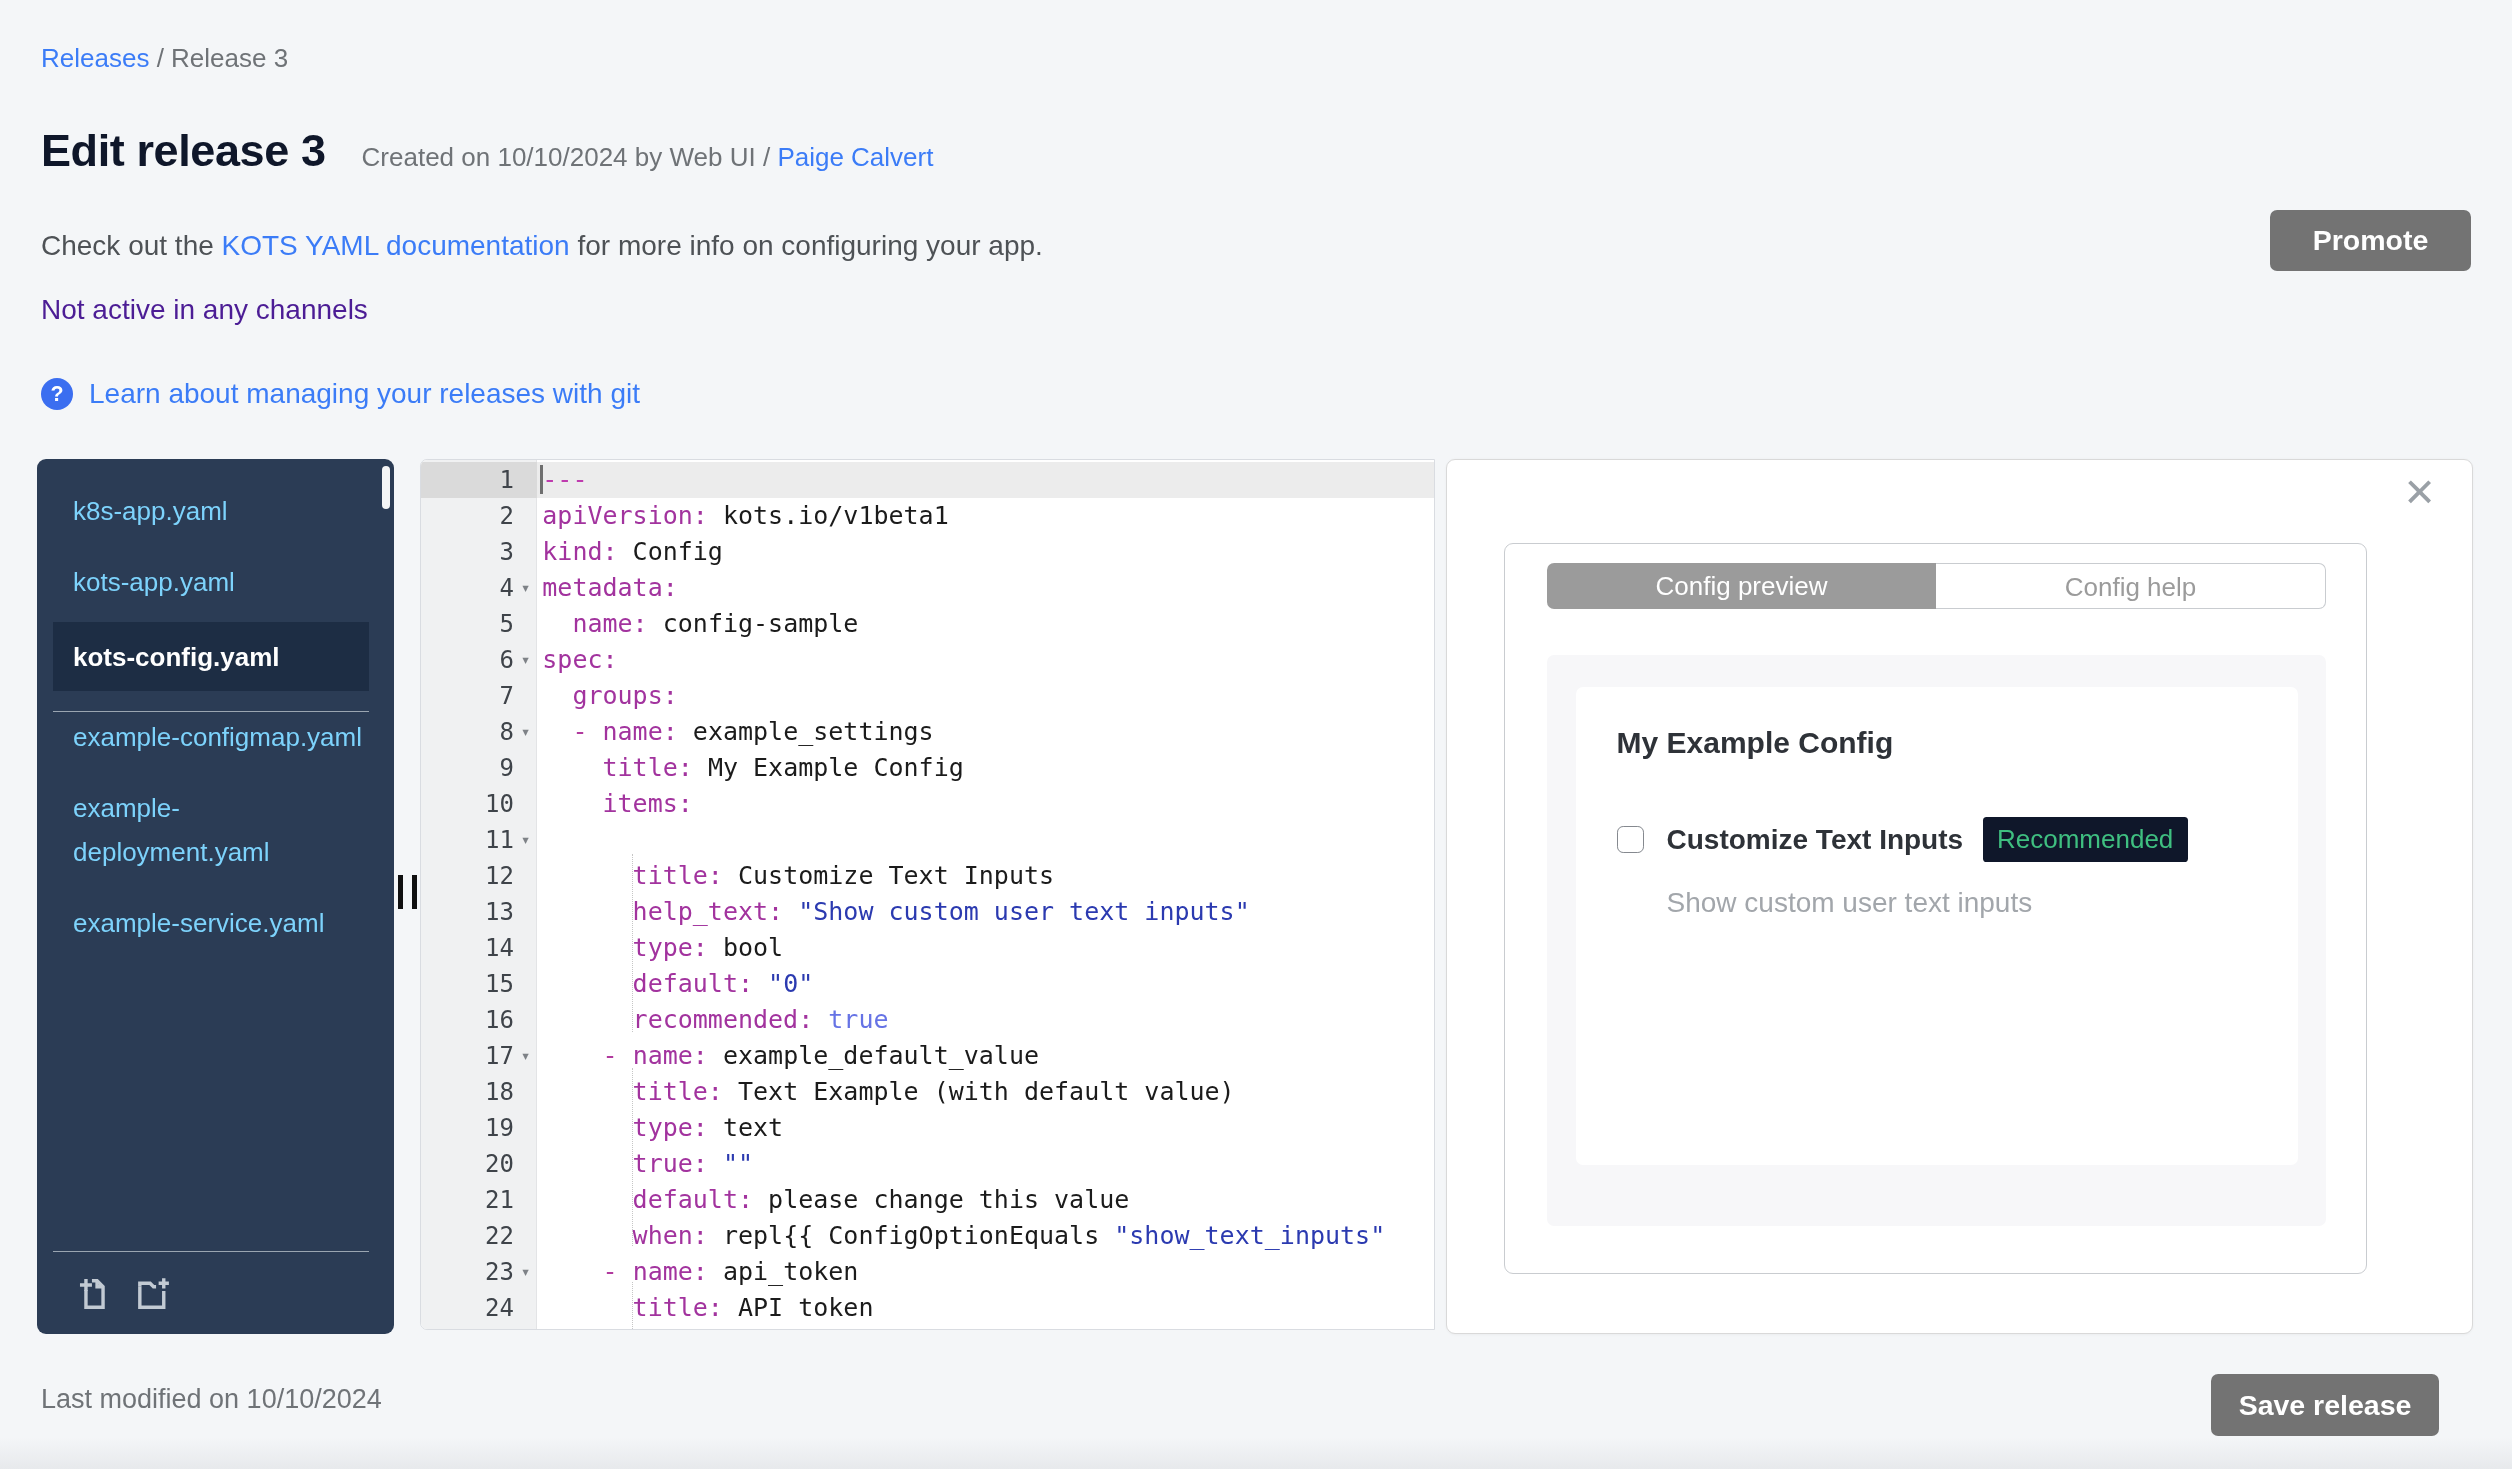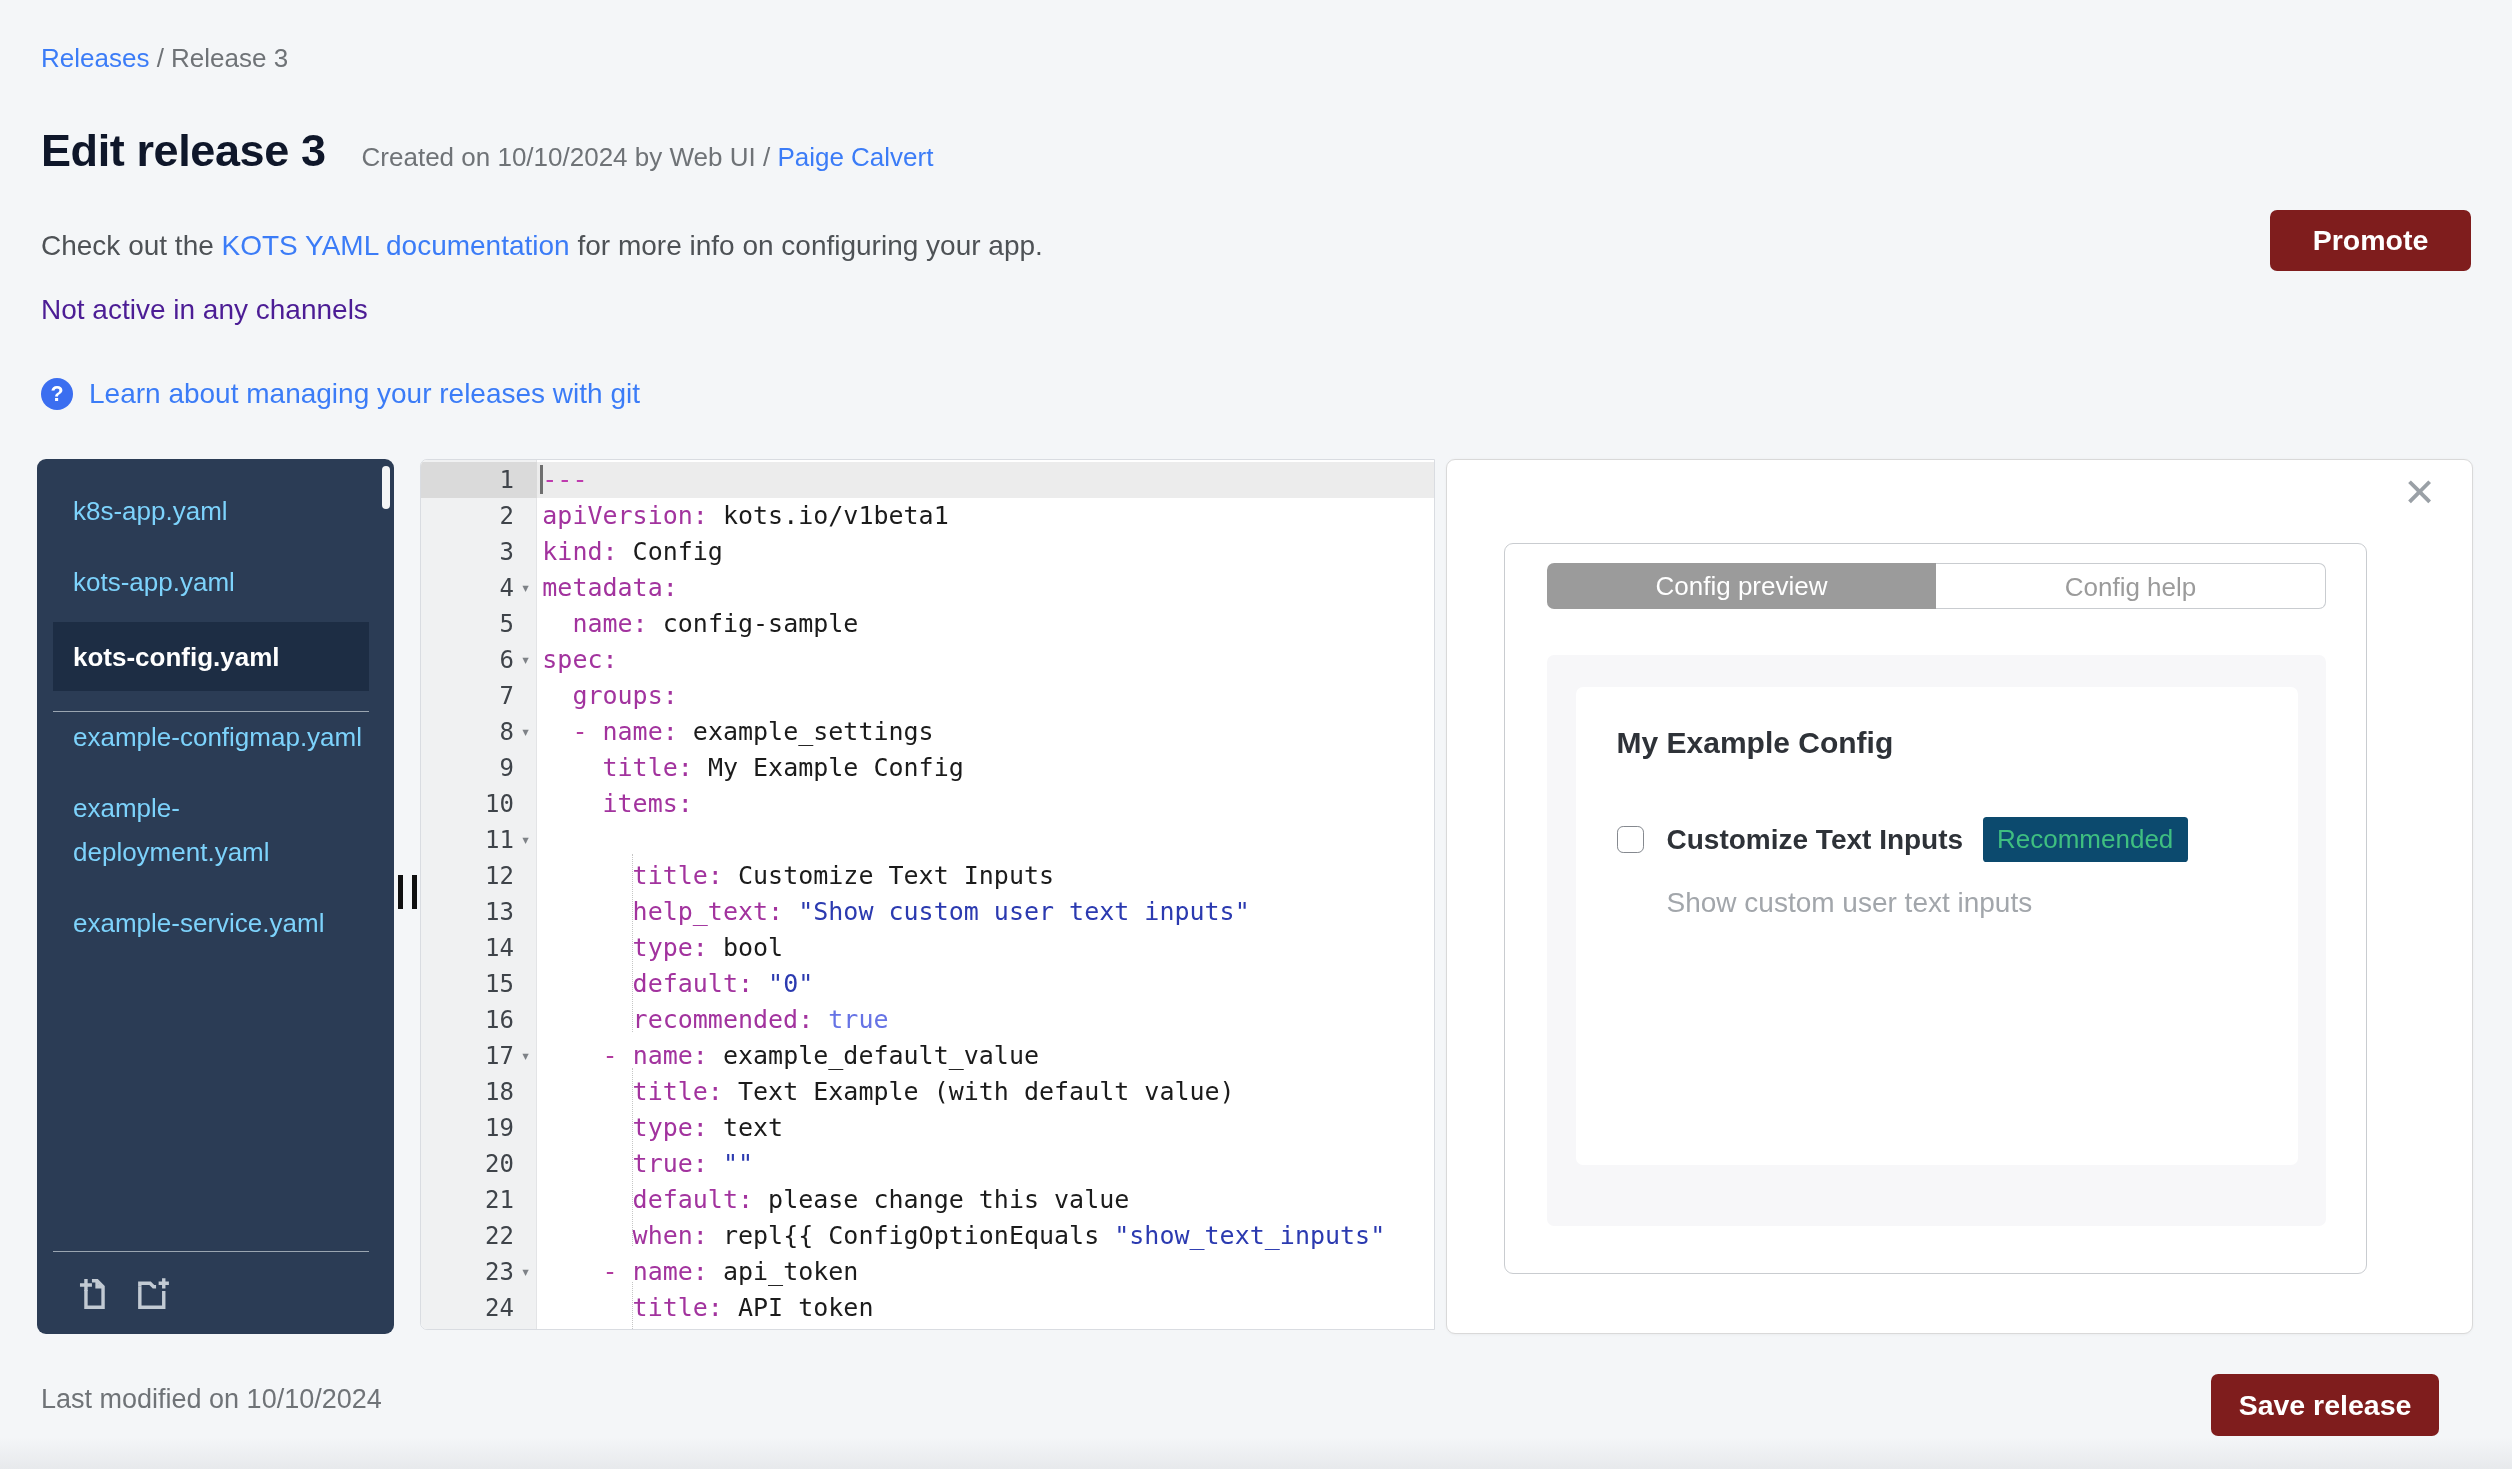--- a/index.html
+++ b/index.html
@@ -21,21 +21,21 @@
   .page-title { font-size: 45px; font-weight: 800; color: #0f172a; letter-spacing: -0.4px; }
   .created { margin-left: 36px; font-size: 26px; color: #6f7377; }
   .created .author { color: #3b7cf7; cursor: pointer; }
   .doc-line { position: absolute; left: 41px; top: 230px; font-size: 28px; color: #4e5256; }
   .doc-line .doc-link { color: #3b7cf7; cursor: pointer; }
   .status-line { position: absolute; left: 41px; top: 294px; font-size: 28px; color: #4c1d95; text-align: right; }
   .git-row { position: absolute; left: 41px; top: 378px; display: flex; align-items: center; }
   .help-circle { width: 32px; height: 32px; border-radius: 50%; background: #3b6ef0; color: #fff;
     font-size: 21.4px; font-weight: bold; display: flex; align-items: center; justify-content: center; }
   .git-link { margin-left: 16px; font-size: 28px; color: #3b7cf7; cursor: pointer; }
-  .btn { background: #7f1d1d; color: #fff; font-weight: bold; border: none; border-radius: 7.1px;
+  .btn { background: #737373; color: #fff; font-weight: bold; border: none; border-radius: 7.1px;
     cursor: pointer; font-family: "Liberation Sans", sans-serif; }
   .promote-btn { position: absolute; right: 41px; top: 210px; width: 201px; height: 61px; font-size: 28.5px; }
 
   
   .sidebar { position: absolute; left: 37px; top: 459px; width: 357px; height: 875px;
     background: #2b3c55; border-radius: 9px; }
   .sb-scroll-thumb { position: absolute; right: 4.5px; top: 7.1px; width: 8px; height: 43px;
     background: #ffffff; border-radius: 4.5px; opacity: .95; }
   .files { padding: 30px 25px 0 36px; }
   .file { color: #7dd3fc; font-size: 26px; line-height: 44px; width: 294px; cursor: pointer; }
@@ -90,21 +90,21 @@
     border-radius: 0 7.1px 7.1px 0; }
   .preview-area { position: absolute; left: 42px; top: 111px; width: 779px; height: 571px;
     background: #f7f7f9; border-radius: 7.1px; }
   .preview-card { position: absolute; left: 28.5px; top: 32px; width: 722px; height: 478px;
     background: #ffffff; border-radius: 7.1px; }
   .group-title { position: absolute; left: 41px; top: 39px; font-size: 30px; font-weight: bold; color: #2e3238; }
   .item-row { position: absolute; left: 41px; top: 130px; display: flex; align-items: center; }
   .checkbox { width: 27px; height: 27px; border: 1.8px solid #85898f; border-radius: 6.2px;
     background: #fff; cursor: pointer; flex: none; }
   .item-label { margin-left: 23px; font-size: 28px; font-weight: bold; color: #2e3238; }
-  .badge { margin-left: 19.6px; font-size: 26px; color: #3fbf80; background: #0c4a6e;
+  .badge { margin-left: 19.6px; font-size: 26px; color: #3fbf80; background: #0f172a;
     padding: 7.1px 14.3px; border-radius: 3.6px; }
   .item-help { position: absolute; left: 91px; top: 200px; font-size: 28px; color: #a2a6ab; }
 
   
   .last-modified { position: absolute; left: 41px; top: 1384px; font-size: 27px; color: #6f7377; }
   .save-btn { position: absolute; right: 73px; top: 1374px; width: 228px; height: 62px; font-size: 28.5px; }
   .bottom-fade { position: absolute; left: 0; right: 0; bottom: 0; height: 32px;
     background: linear-gradient(#f4f6f8, #e7e9ec); }
 </style>
 </head>

